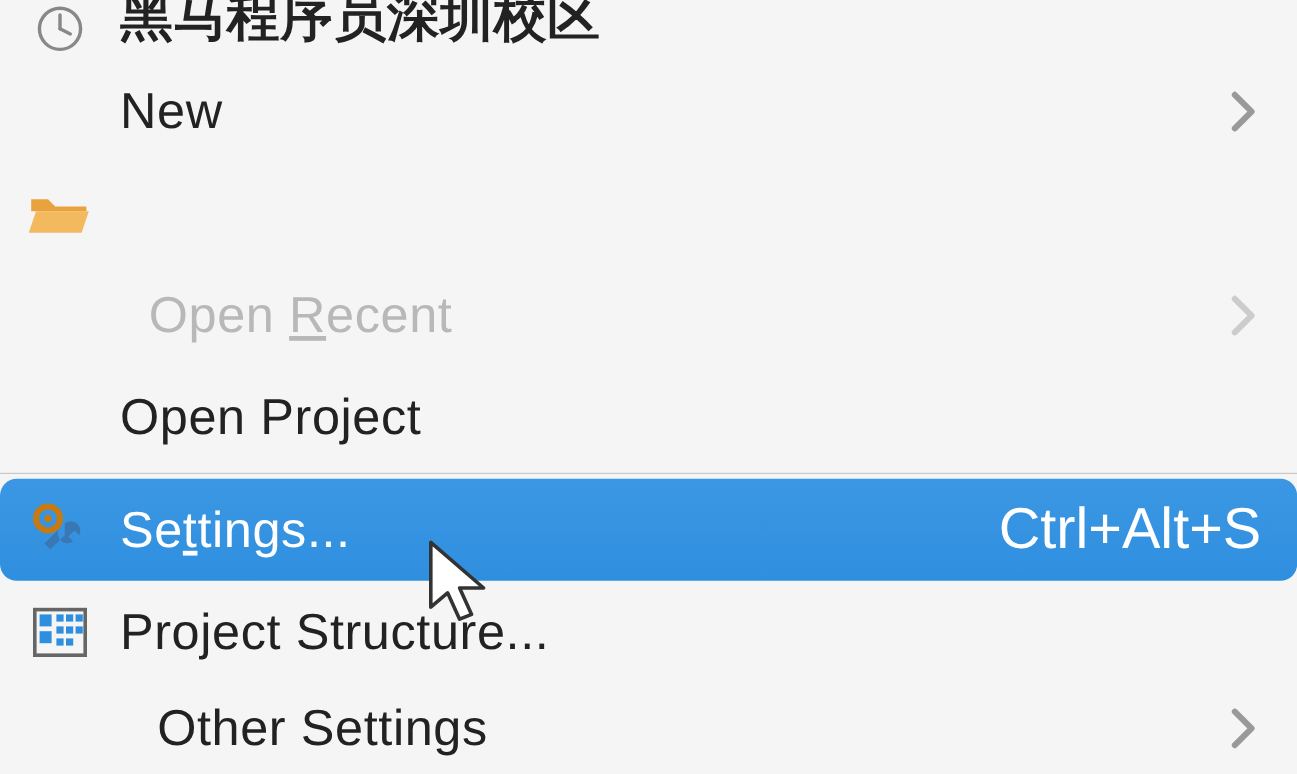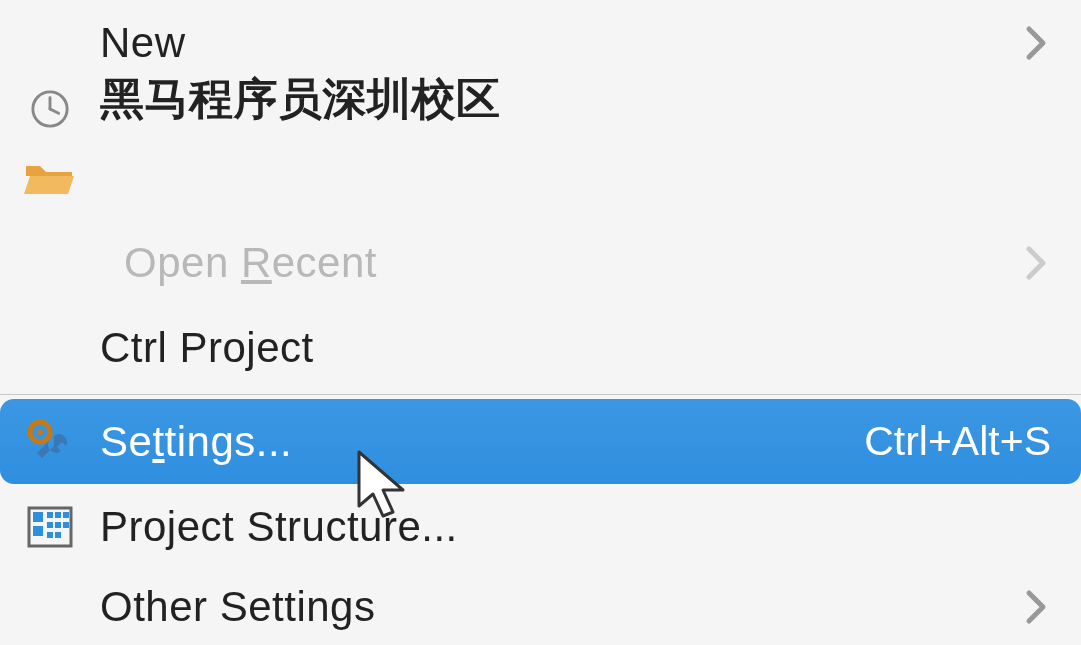--- a/index.html
+++ b/index.html
@@ -42,21 +42,21 @@
     font-size: 42px;
     color: #222;
     font-weight: 400;
     flex: 0 0 auto;
     letter-spacing: 0.5px;
   }
   .menu-item.selected .label { color: #fff; }
   .menu-item.disabled .label { color: #b8b8b8; margin-left: 24px; }
   .shortcut {
     margin-left: auto;
-    font-size: 41px;
+    font-size: 48px;
     color: #555;
     font-weight: 400;
   }
   .menu-item.selected .shortcut { color: #fff; }
   .chevron {
     margin-left: auto;
     width: 30px;
     display: flex;
     align-items: center;
     justify-content: center;
@@ -74,39 +74,39 @@
     z-index: 999;
   }
   
   .mnemo { text-decoration: underline; }
 </style>
 </head>
 <body>
 
 <div class="menu">
 
-  <div class="menu-item">
-    <div class="icon-slot"></div>
-    <div class="label">New</div>
-    <div class="chevron">
-      <svg width="22" height="36" viewBox="0 0 22 36">
-          <polyline points="4,4 18,18 4,32" fill="none" stroke="#999" stroke-width="5" stroke-linecap="round" stroke-linejoin="round"></polyline>
-        </svg>
-    </div>
-  </div>
-
   <div class="menu-item topcut">
     <div class="icon-slot">
       <svg width="56" height="40" viewBox="0 0 56 56">
         <circle cx="28" cy="28" r="24" fill="none" stroke="#888" stroke-width="4"></circle>
         <line x1="28" y1="28" x2="28" y2="12" stroke="#888" stroke-width="4" stroke-linecap="round"></line>
         <line x1="28" y1="28" x2="40" y2="34" stroke="#888" stroke-width="4" stroke-linecap="round"></line>
       </svg>
     </div>
     <div class="label" style="font-weight:700; font-size:44px;">黑马程序员深圳校区</div>
+  </div>
+
+  <div class="menu-item">
+    <div class="icon-slot"></div>
+    <div class="label">New</div>
+    <div class="chevron">
+      <svg width="22" height="36" viewBox="0 0 22 36">
+          <polyline points="4,4 18,18 4,32" fill="none" stroke="#999" stroke-width="5" stroke-linecap="round" stroke-linejoin="round"></polyline>
+        </svg>
+    </div>
   </div>
 
   <div class="menu-item">
     <div class="icon-slot">
       <svg width="52" height="40" viewBox="0 0 52 40">
         <path d="M2 8 h14 l6 6 h26 v4 H2 Z" fill="#E8A33D"></path>
         <path d="M6 18 h44 l-6 18 H0 Z" fill="#F2B95E"></path>
       </svg>
     </div>
   </div>
@@ -118,21 +118,21 @@
     </div>
     <div class="chevron">
       <svg width="22" height="36" viewBox="0 0 22 36">
           <polyline points="4,4 18,18 4,32" fill="none" stroke="#ccc" stroke-width="5" stroke-linecap="round" stroke-linejoin="round"></polyline>
         </svg>
     </div>
   </div>
 
   <div class="menu-item">
     <div class="icon-slot"></div>
-    <div class="label">Ctrl Project</div>
+    <div class="label">Open Project</div>
   </div>
 
   <div class="separator"></div>
 
   <div class="menu-item selected">
     <div class="icon-slot">
       <svg width="52" height="48" viewBox="0 0 52 48">
         <circle cx="16" cy="14" r="10" fill="none" stroke="#C77A12" stroke-width="5"></circle>
         <circle cx="16" cy="14" r="3" fill="#C77A12"></circle>
         <path d="M30 18 a8 8 0 0 1 12 10 l-4 -4 -5 5 4 4 a8 8 0 0 1 -12 -10 l-12 12 5 5 12 -12" fill="#3A78B5"></path>
@@ -156,21 +156,21 @@
         <rect x="22" y="18" width="6" height="6" fill="#2F8FDF"></rect>
         <rect x="30" y="18" width="6" height="6" fill="#2F8FDF"></rect>
         <rect x="38" y="18" width="6" height="6" fill="#2F8FDF"></rect>
         <rect x="22" y="28" width="6" height="6" fill="#2F8FDF"></rect>
         <rect x="30" y="28" width="6" height="6" fill="#2F8FDF"></rect>
       </svg>
     </div>
     <div class="label">Project Structure...</div>
   </div>
 
-  <div class="menu-item" style="height:75px;">
+  <div class="menu-item" style="height:75px;padding-left:31px;">
     <div class="icon-slot"></div>
     <div class="label">Other Settings</div>
     <div class="chevron">
       <svg width="22" height="36" viewBox="0 0 22 36">
           <polyline points="4,4 18,18 4,32" fill="none" stroke="#999" stroke-width="5" stroke-linecap="round" stroke-linejoin="round"></polyline>
         </svg>
     </div>
   </div>
 
 </div>

